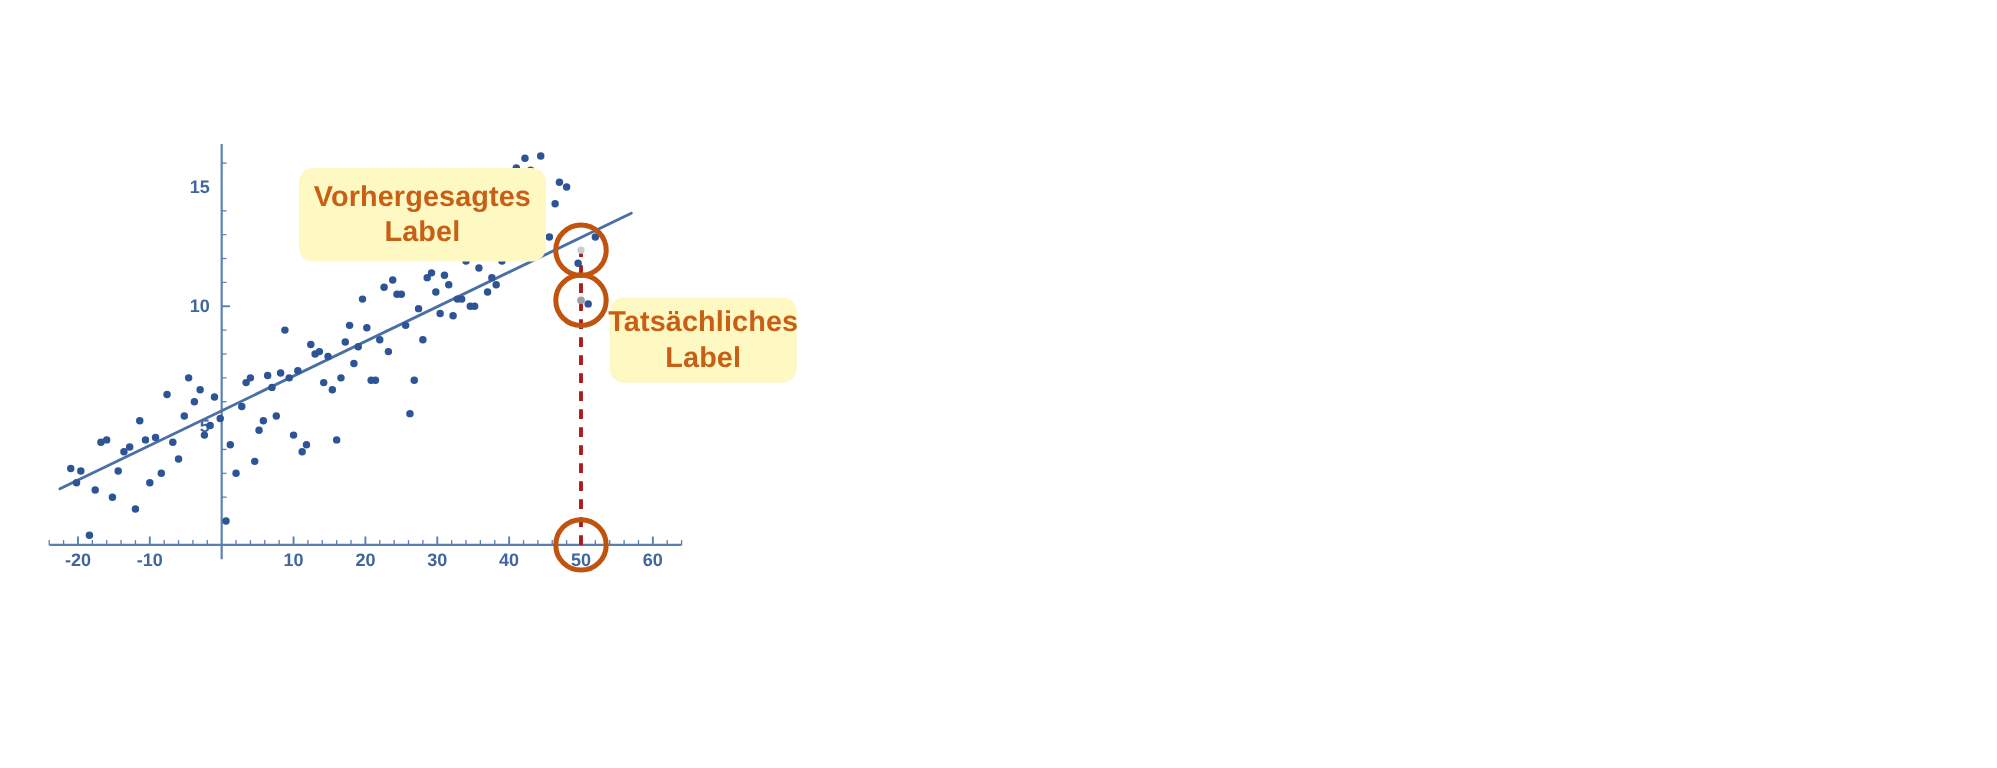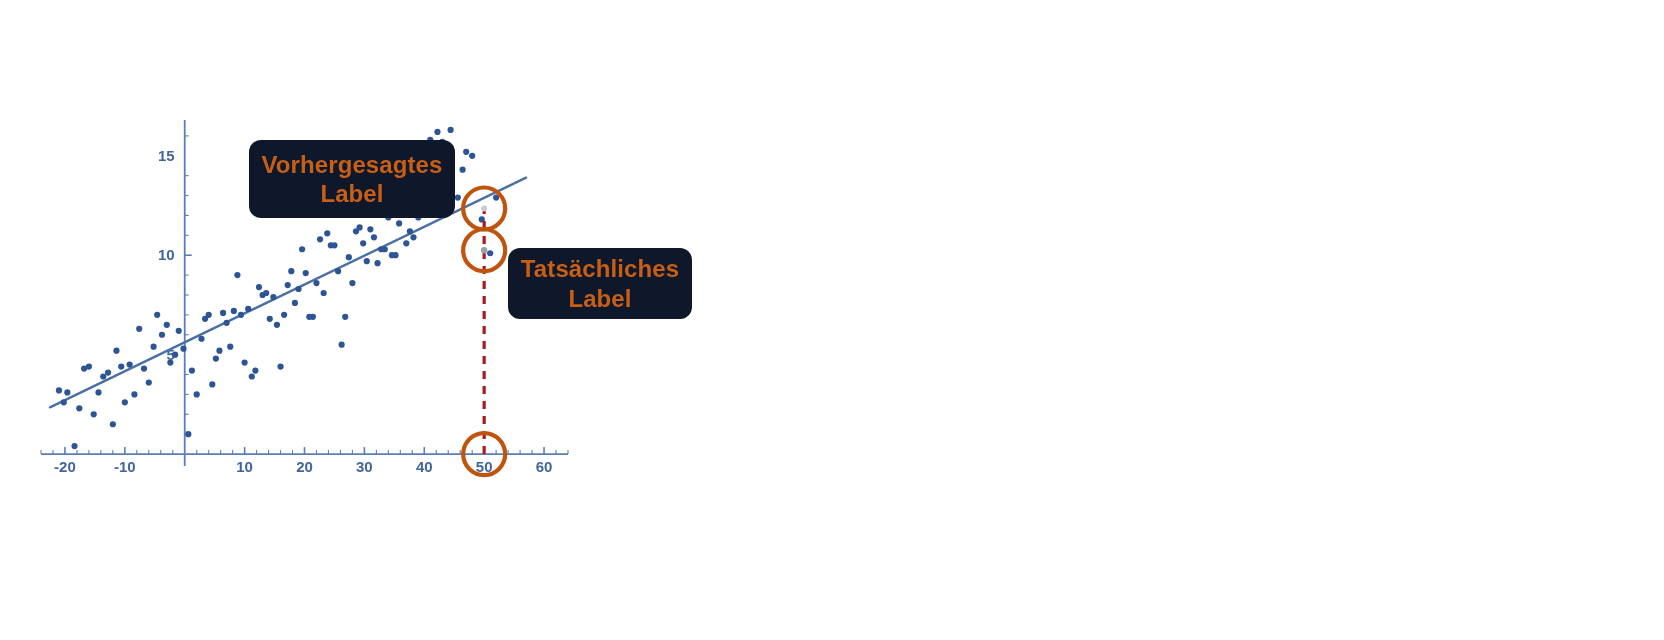--- a/index.html
+++ b/index.html
@@ -7,34 +7,34 @@
     width:1664px;height:640px;
     background:#ffffff;
     font-family:"Liberation Sans", sans-serif;
     overflow:hidden;
     position:relative;
   }
   #stage{position:absolute;left:0;top:0;width:1664px;height:640px;}
   svg.chart{position:absolute;left:0;top:0;width:1664px;height:640px;display:block;}
   .anno-box{
     position:absolute;
-    background:#0f172a;
+    background:#fef9c3;
     border-radius:12px;
     color:#c85f16;
     font-weight:bold;
     text-align:center;
     line-height:1.22;
     letter-spacing:0.1px;
     display:flex;
     align-items:center;
     justify-content:center;
     box-sizing:border-box;
   }
   #anno-pred{ left:249px; top:140px; width:206px; height:78px; font-size:24px; padding:4px 10px; }
-  #anno-actual{ left:508px; top:248px; width:184px; height:71px; font-size:24px; padding:4px 10px;text-align:center; }
+  #anno-actual{ left:508px; top:248px; width:156px; height:71px; font-size:24px; padding:4px 10px;text-align:center; }
   #anno-input{ left:314px; top:389px; width:152px; height:107px; font-size:24px; padding:4px 6px; }
   .anno-box span{display:block;white-space:pre-line;}
   .tick-label{ font-size:15px; fill:#41659c; font-family:"Liberation Sans", sans-serif; font-weight:bold;}
 </style>
 </head>
 <body>
 
 <div id="stage">
 
   <svg class="chart" id="chart-svg" viewBox="0 0 1664 640" xmlns="http://www.w3.org/2000/svg">

